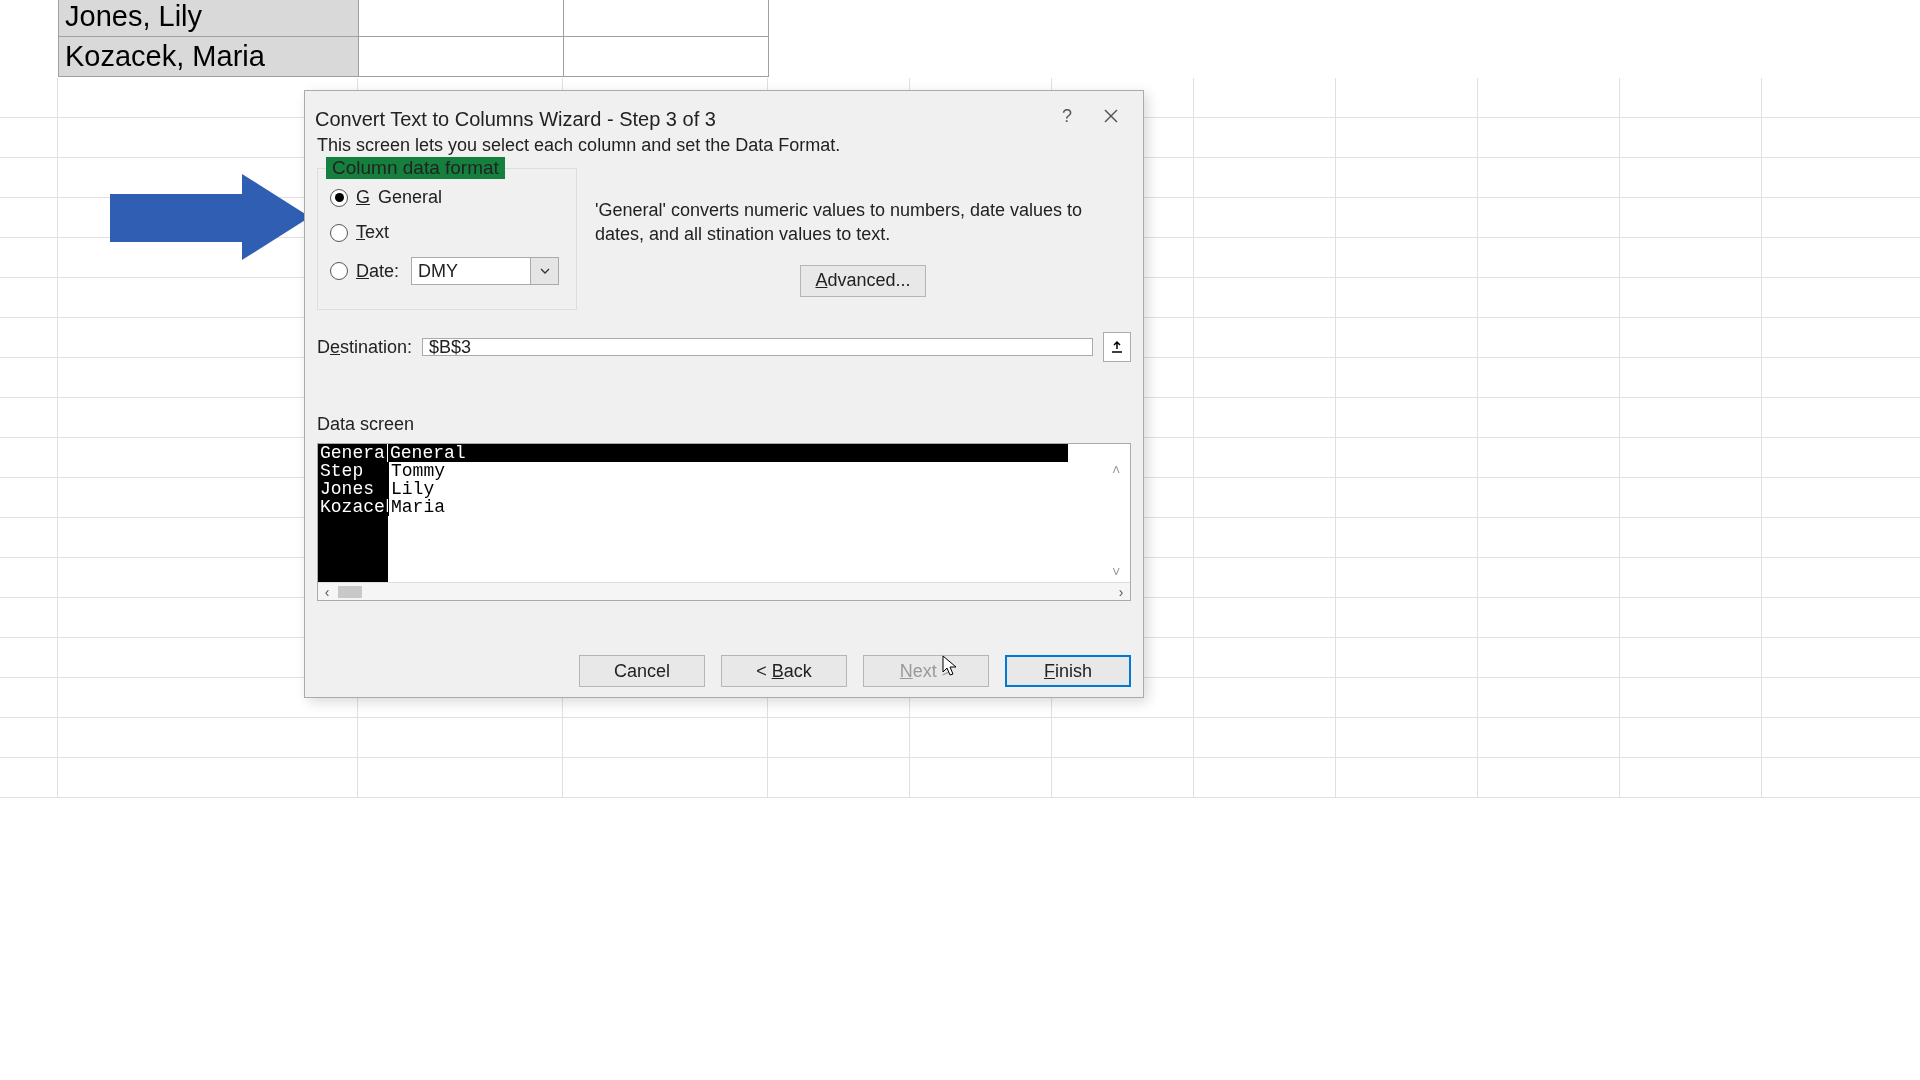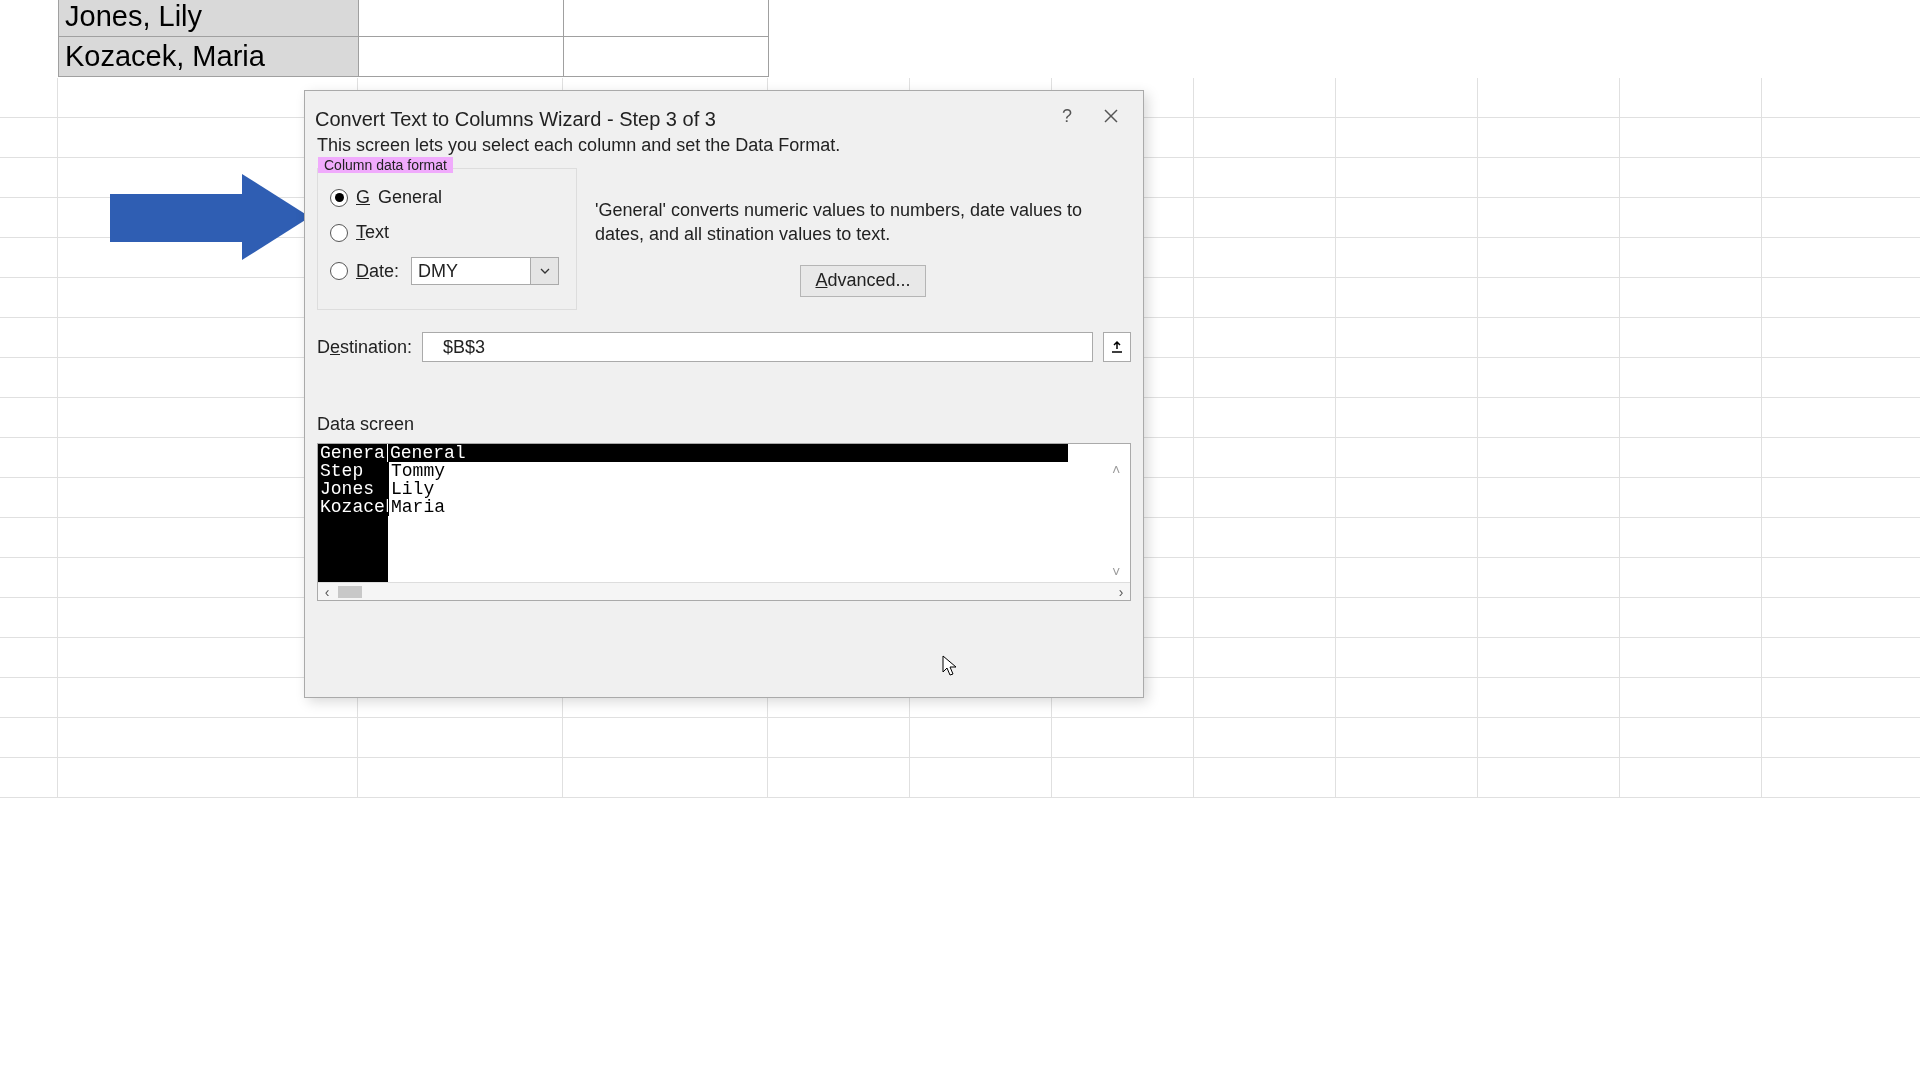--- a/index.html
+++ b/index.html
@@ -130,24 +130,24 @@
     .row-layout { display: flex; gap: 18px; }
     .fieldset {
       position: relative;
       border: 1px solid #ddd;
       padding: 14px 12px 10px 12px;
       width: 260px;
     }
     .fieldset-legend {
       position: absolute;
       top: -12px;
-      left: 0;
-      background: #f0abfc;
+      left: 8px;
+      background: #15803d;
       padding: 0 6px;
-      font-size: 14px;
+      font-size: 19px;
     }
     .radio-line {
       display: flex;
       align-items: center;
       gap: 8px;
       margin: 4px 0 14px 0;
       font-size: 18px;
     }
     .radio {
       width: 18px; height: 18px;
@@ -216,24 +216,24 @@
     }
 
     .dest-row {
       display: flex;
       align-items: center;
       gap: 10px;
       margin-top: 22px;
     }
     .dest-input {
       flex: 1;
-      height: 30px;
+      height: 18px;
       border: 1px solid #aaa;
       background: #fff;
-      padding: 0 20px;
+      padding: 0 6px;
       font-size: 18px;
       display: flex;
       align-items: center;
     }
     .dest-pick {
       width: 28px; height: 30px;
       border: 1px solid #aaa;
       background: #fff;
       display: flex;
       align-items: center;
@@ -705,17 +705,27 @@
       </div>
       <div class="h-scroll">
         <span class="arrow-l">‹</span>
         <span class="thumb"></span>
         <span class="track"></span>
         <span class="arrow-r">›</span>
       </div>
     </div>
   </div>
 
+  <div class="btn-row">
+    <div class="btn">Cancel</div>
+    <div class="btn">
+        <span>&lt; <span class="underline">B</span>ack</span>
+      </div>
+    <div class="btn disabled">
+        <span><span class="underline">N</span>ext &gt;</span>
+      </div>
+    <div class="btn primary"><span class="underline">F</span>inish</div>
+  </div>
 </div>
 
 <svg class="cursor" viewBox="0 0 16 22">
   <path d="M1 1 L1 17 L5 13 L8 20 L11 19 L8 12 L14 12 Z" fill="#fff" stroke="#000" stroke-width="1"></path>
 </svg>
 
 </body></html>

